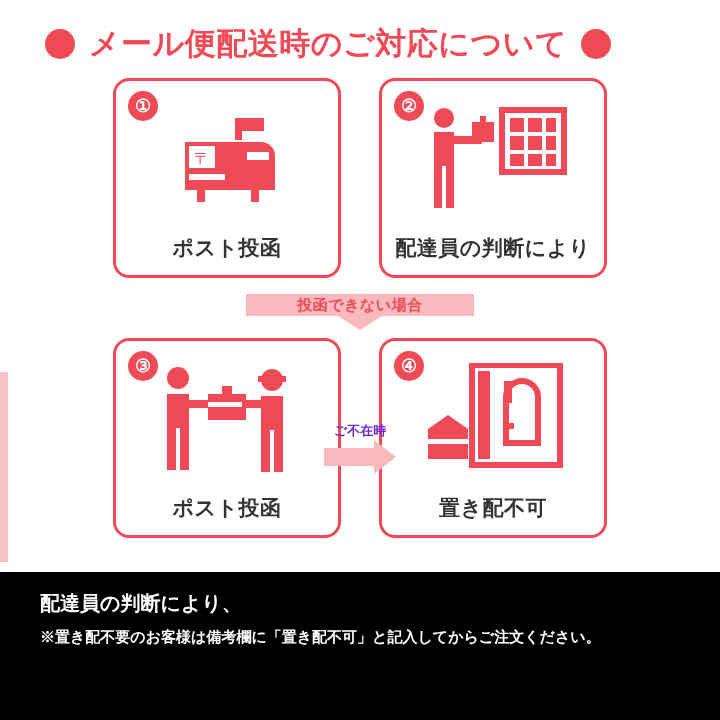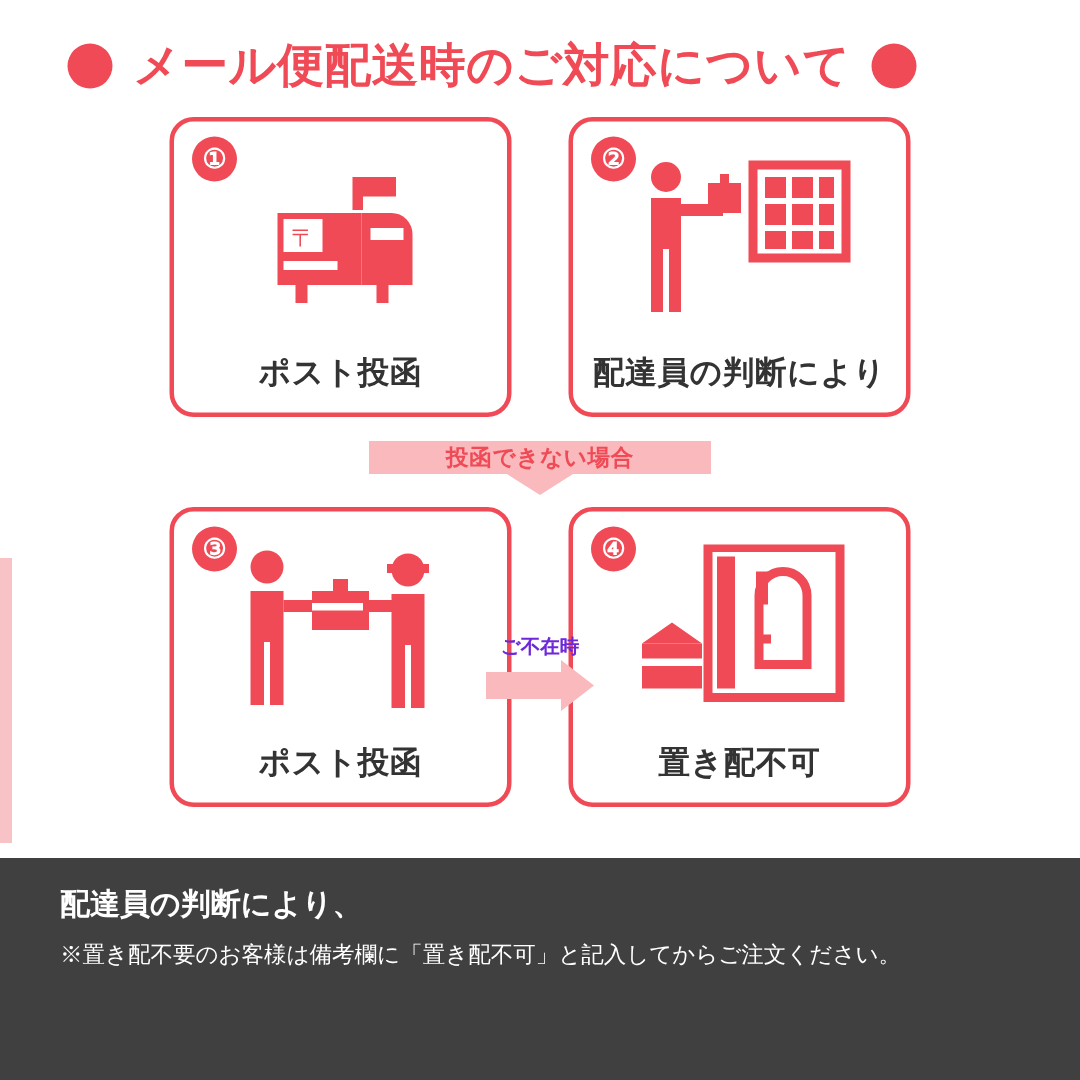--- a/index.html
+++ b/index.html
@@ -112,29 +112,29 @@
   .h-arrow .lbl{
     position:absolute;left:0;top:-10px;width:72px;
     text-align:center;
     font-size:13px;font-weight:bold;color:#6d28d9;
   }
 
   
   .note{
     position:absolute;left:0;bottom:0;
     width:720px;height:148px;
-    background:#404040;color:#ffffff;
+    background:#000000;color:#ffffff;
     box-sizing:border-box;
     padding:18px 34px 0 40px;
   }
   .note-l1,.note-l2{
     font-size:20px;font-weight:bold;line-height:1.35;
   }
   .note-small{
-    font-size:15px;font-weight:normal;line-height:1.6;margin-top:8px;
+    font-size:15px;font-weight:bold;line-height:1.6;margin-top:8px;
   }
 
   .left-stub{
     position:absolute;left:0;top:372px;width:8px;height:190px;background:#f7c3c6;
   }
 </style>
 </head>
 <body>
 
 <div class="page">

